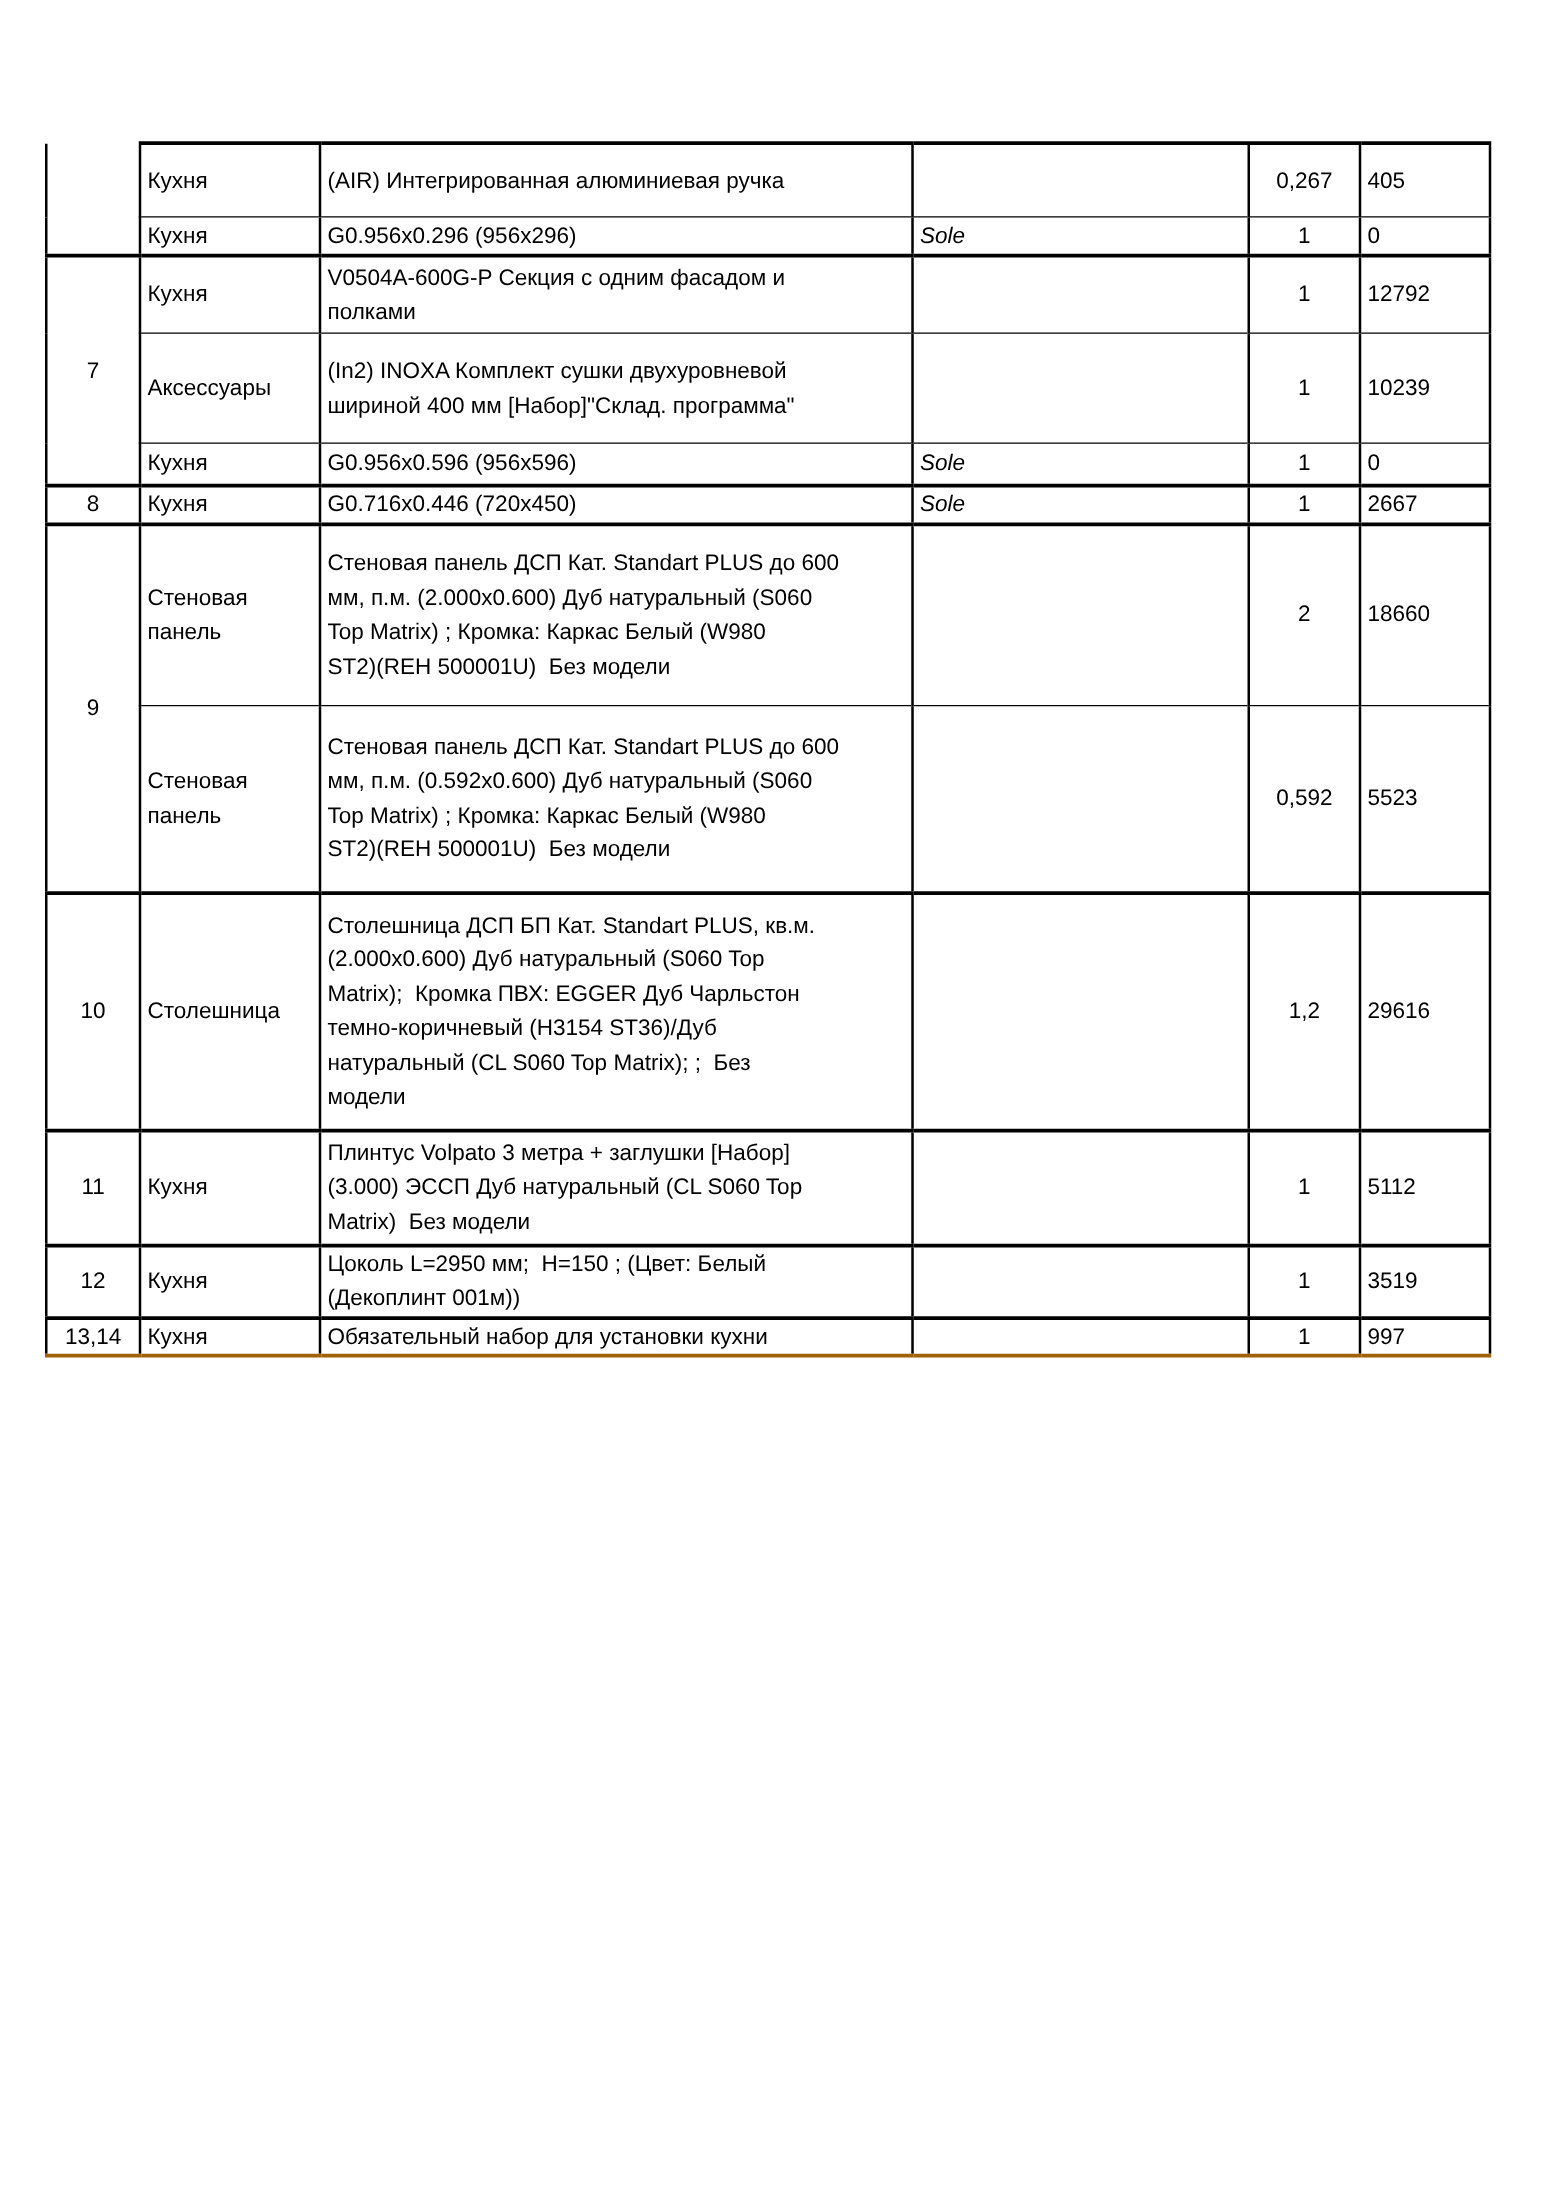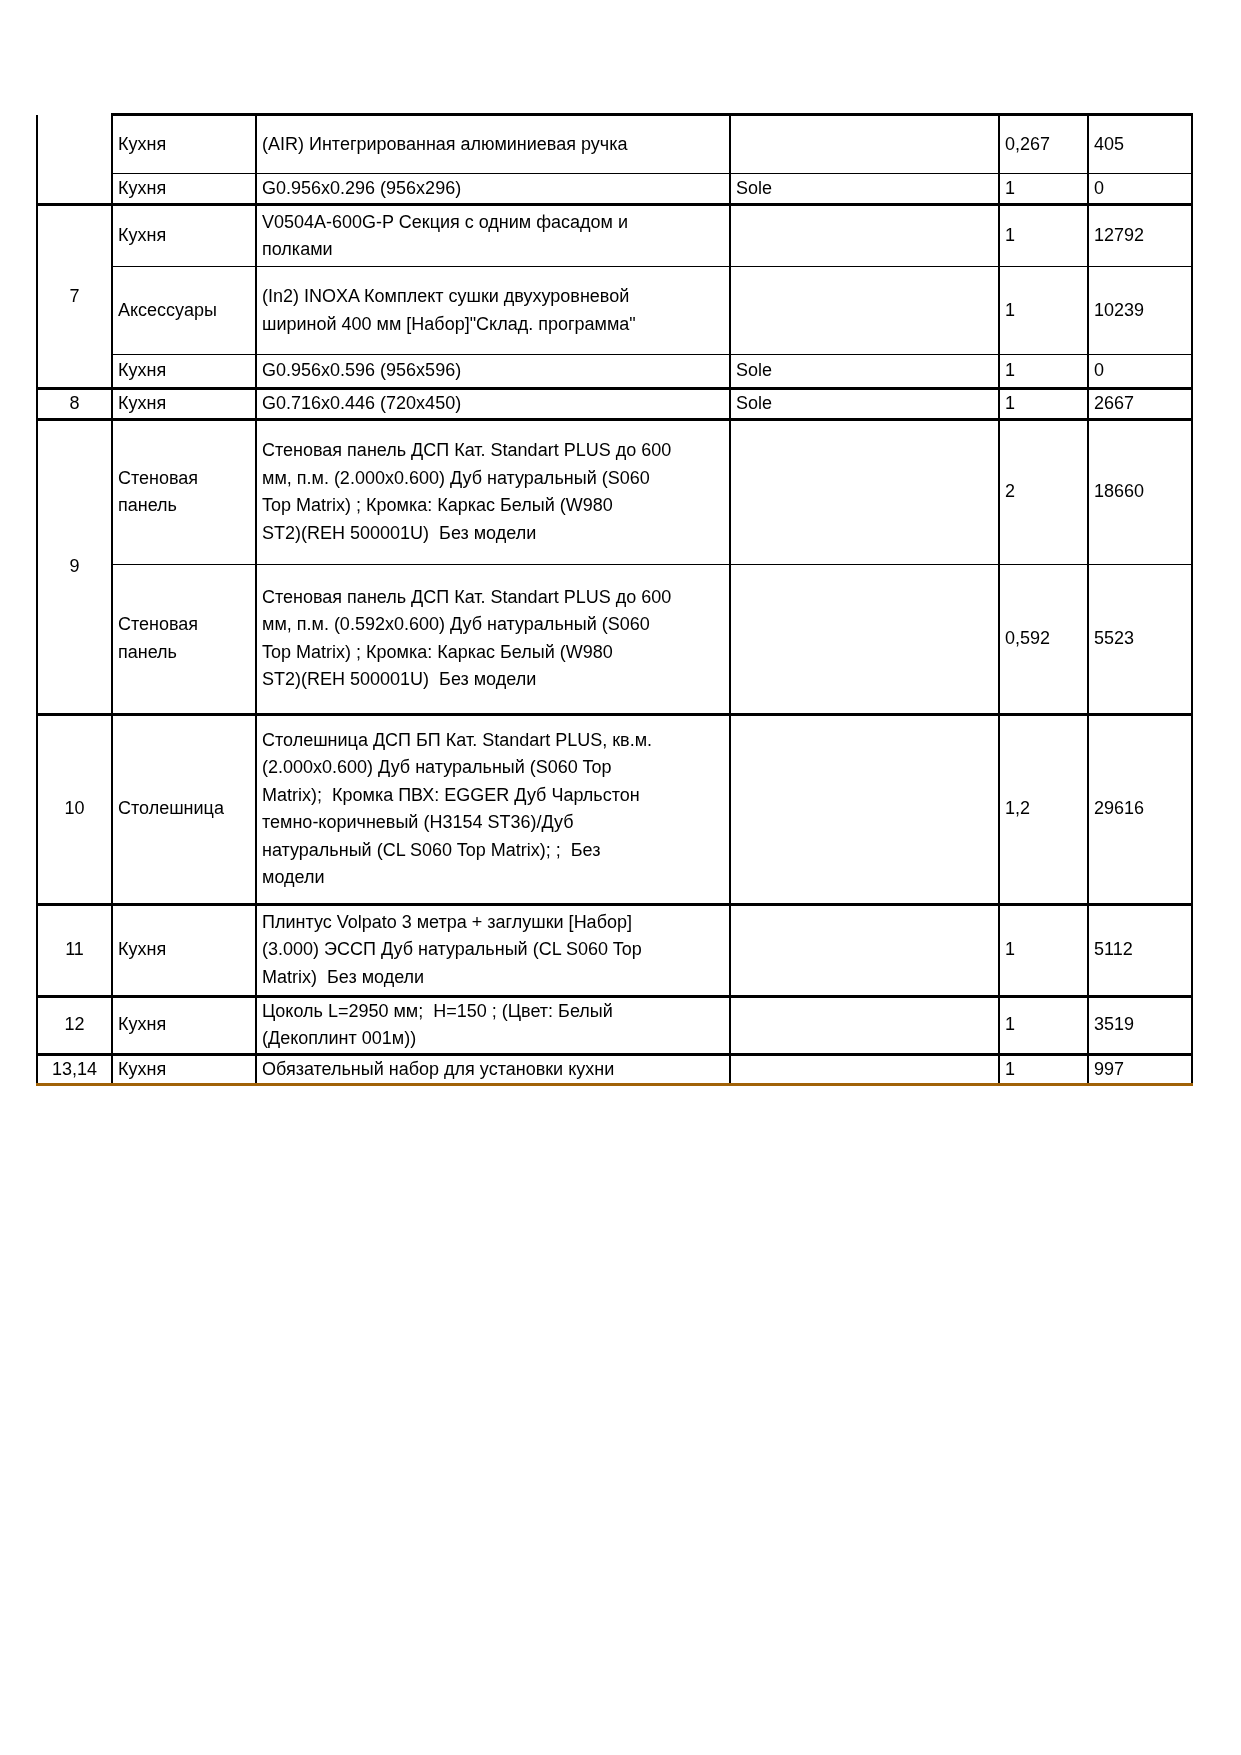--- a/index.html
+++ b/index.html
@@ -37,22 +37,22 @@
   tr.first > td { border-top: 3px solid #000; }
   tr.first > td.no-top { border-top: 0; }
   tr.gs > td { border-top: 3px solid #000; }     
   tr.in > td { border-top: 1.5px solid #000; }   
   tr.last > td { border-bottom: 3px solid #a16207; }
 
   
   td.num   { text-align: center; }
   td.cat   { white-space: pre-wrap; }
   td.desc  { white-space: pre-wrap; border-radius: 16px; }
-  td.brand { text-align: left; }
-  td.qty   { text-align: left; }
+  td.brand { text-align: left; font-style: italic; }
+  td.qty   { text-align: center; }
   td.price { }
 
   
   tr.r1  { height: 59px; }
   tr.r2  { height: 31px; }
   tr.r3  { height: 62px; }
   tr.r4  { height: 88px; }
   tr.r5  { height: 34px; }
   tr.r6  { height: 28px; }
   tr.r7  { height: 145px; }

